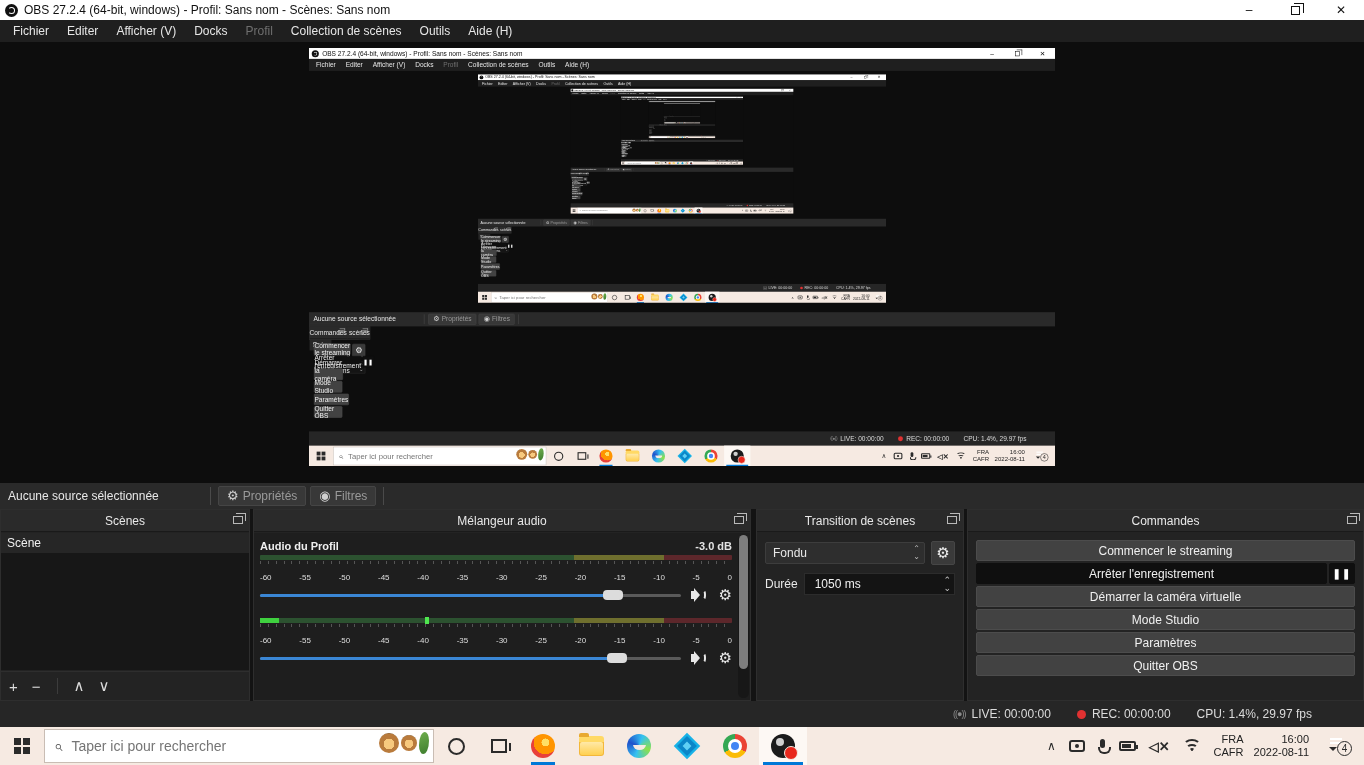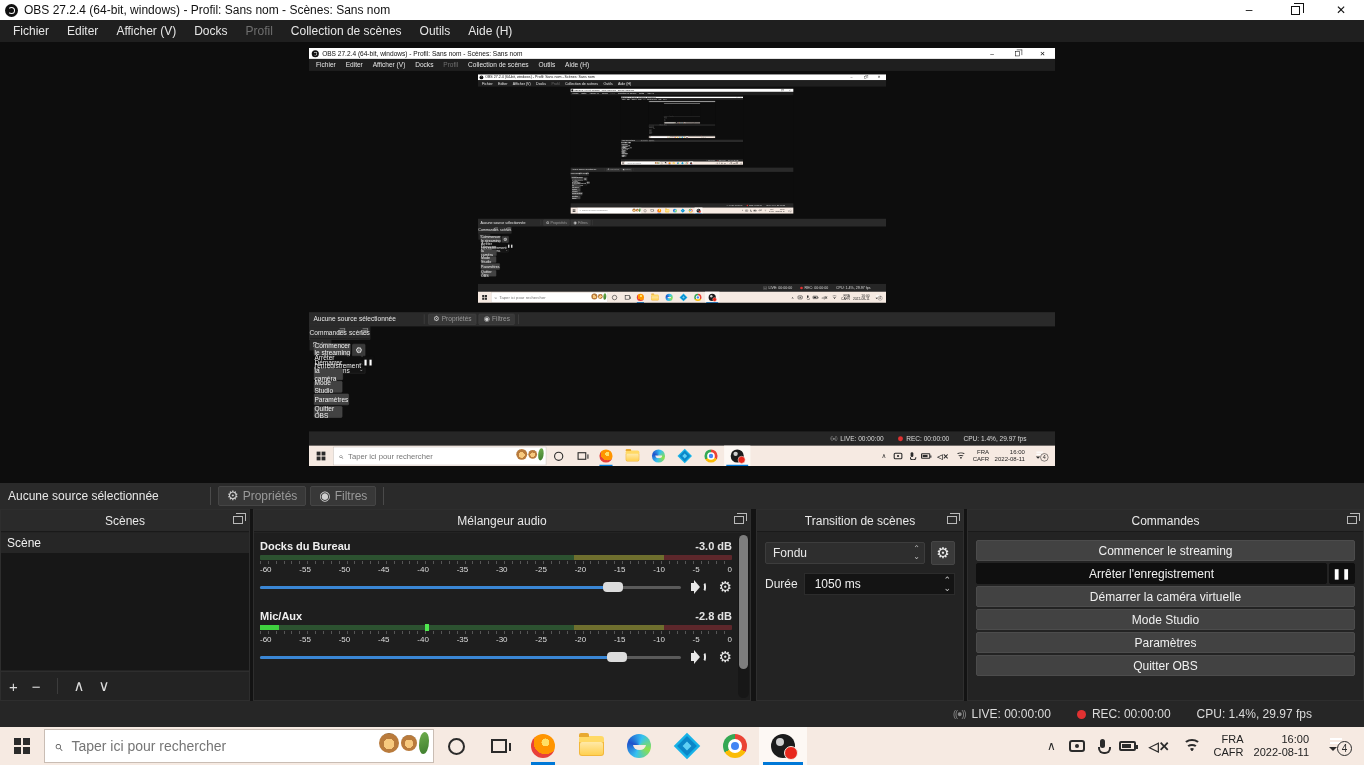--- a/index.html
+++ b/index.html
@@ -52,21 +52,21 @@
   .mixer-scrollbar { position:absolute; right:1px; top:2px; width:11px; bottom:2px; background:#171717; border-radius:6px; }
   .mixer-thumb { position:absolute; left:1px; right:1px; top:0; height:82%; background:#7d7d7d; border-radius:6px; }
   .channel { position:relative; margin:7px 18px 4px 6px; }
   .ch-head { display:flex; justify-content:space-between; color:#efefef; font-size:11px; font-weight:bold; margin-bottom:3px; }
   .ch-db { font-weight:bold; color:#e3e3e3; }
   .meter { position:relative; height:5px; border-radius:1px;
     background:linear-gradient(to right,#2c5230 0%,#2c5230 66.6%,#6f6f2e 66.6%,#6f6f2e 85.5%,#5d272b 85.5%,#5d272b 100%); }
   .meter-level { position:absolute; left:0; top:0; bottom:0; background:#3fd13f; }
   .meter-peak { position:absolute; top:-1px; bottom:-1px; width:4px; background:#4fe84f; }
   .meter-ticks { height:3px; background:repeating-linear-gradient(90deg,#555 0,#555 1px,transparent 1px,transparent 1.6667%); margin-top:1px; }
-  .meter-scale { display:flex; justify-content:space-between; color:#dedede; font-size:8px; margin-top:1px; }
+  .meter-scale { display:flex; justify-content:space-between; color:#dedede; font-size:8px; margin-top:9px; }
   .slider-row { display:flex; align-items:center; margin-top:6px; gap:10px; }
   .slider { position:relative; flex:1; height:14px; }
   .slider-track { position:absolute; left:0; right:0; top:6px; height:3px; background:#5a5a5a; border-radius:2px; }
   .slider-fill { position:absolute; left:0; top:6px; height:3px; background:#3a86d4; border-radius:2px; }
   .slider-handle { position:absolute; top:2px; width:20px; height:10px; background:#dcdcdc; border-radius:4px; }
   .speaker { position:relative; width:18px; height:14px; }
   .speaker .cone { position:absolute; left:0; top:3px; width:4px; height:8px; background:#e8e8e8; }
   .speaker .cone::after { content:""; position:absolute; left:3px; top:-3px; border:7px solid transparent; border-left:6px solid #e8e8e8; border-right:none; }
   .speaker .wave1 { position:absolute; left:10px; top:2px; width:5px; height:10px; border:2px solid transparent; border-right:2px solid #e8e8e8; border-radius:50%; }
   .gear { color:#e8e8e8; font-size:15px; line-height:14px; }
@@ -1492,21 +1492,21 @@
   </div>
 
   <div class="dock" id="dock-mixer">
     <div class="dock-header">
       <span>Mélangeur audio</span>
       <span class="dock-icon"></span>
     </div>
     <div class="mixer-body">
       <div class="channel">
         <div class="ch-head">
-          <span>Docks du Bureau</span>
+          <span>Audio du Profil</span>
           <span class="ch-db">-3.0 dB</span>
         </div>
         <div class="meter"></div>
         <div class="meter-ticks"></div>
         <div class="meter-scale">
             <span>-60</span>
             <span>-55</span>
             <span>-50</span>
             <span>-45</span>
             <span>-40</span>
@@ -1526,24 +1526,20 @@
               <div class="slider-handle" style="left: calc(84% - 10px);"></div>
           </div>
           <span class="speaker">
               <span class="cone"></span>
               <span class="wave1"></span>
             </span>
           <span class="gear">⚙</span>
         </div>
       </div>
       <div class="channel" style="margin-top:16px;">
-        <div class="ch-head">
-          <span>Mic/Aux</span>
-          <span class="ch-db">-2.8 dB</span>
-        </div>
         <div class="meter">
             <div class="meter-level" style="width: 4%;"></div>
             <div class="meter-peak" style="left: 35%;"></div>
           </div>
         <div class="meter-ticks"></div>
         <div class="meter-scale">
             <span>-60</span>
             <span>-55</span>
             <span>-50</span>
             <span>-45</span>

